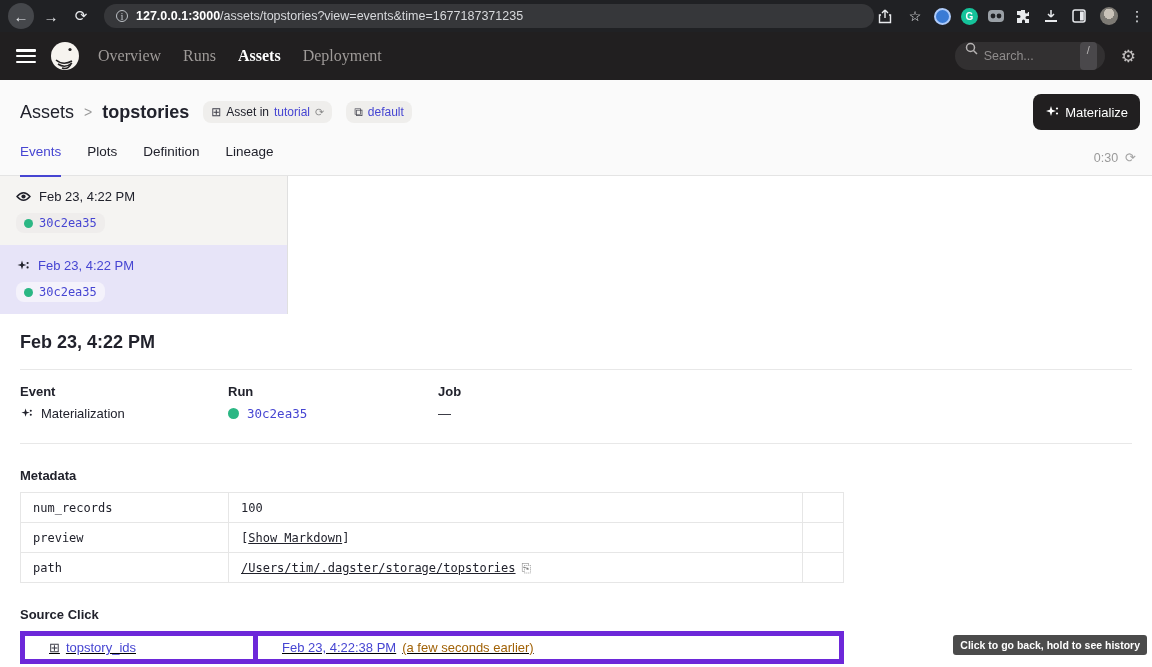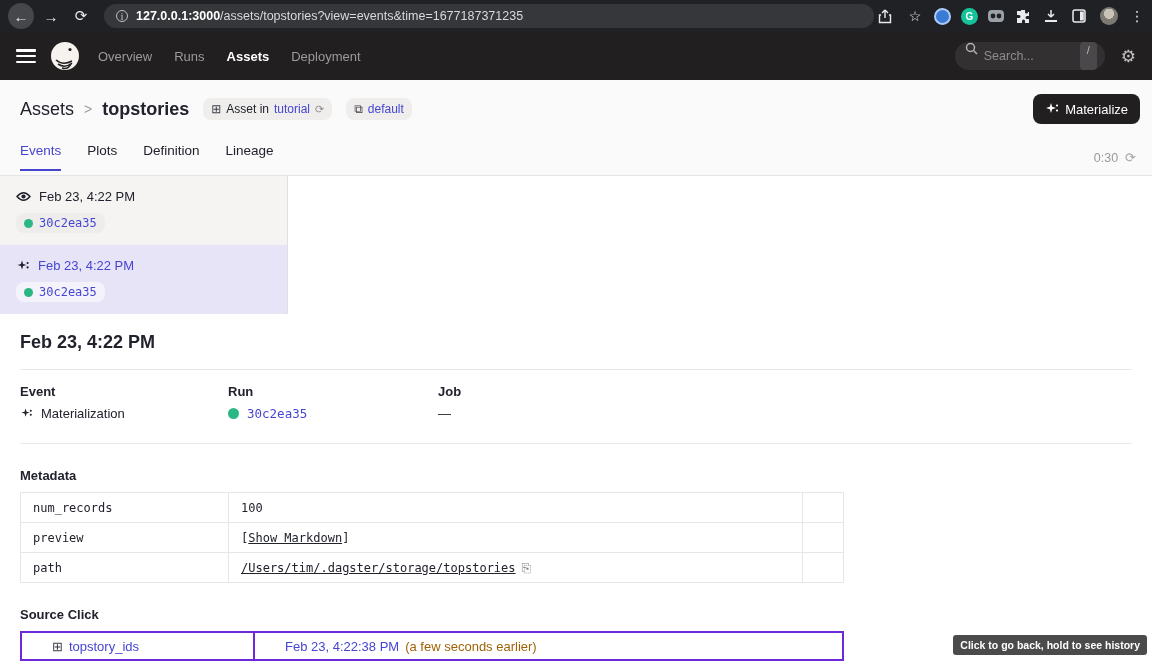--- a/index.html
+++ b/index.html
@@ -19,41 +19,41 @@
   .chrome-ico { color:#e8eaed; font-size:14px; width:18px; text-align:center; }
   .ext-circle { width:17px; height:17px; border-radius:50%; display:flex; align-items:center; justify-content:center; font-size:10px; font-weight:bold; color:#fff; }
   .avatar { width:18px; height:18px; border-radius:50%; background:radial-gradient(circle at 50% 38%, #c9c2b8 0 35%, #7d7a74 36% 100%); }
 
   
   .dg-nav { height:48px; background:#211f20; display:flex; align-items:center; padding:0 16px; }
   .hamburger { width:20px; height:14px; display:flex; flex-direction:column; justify-content:space-between; margin-right:14px; }
   .hamburger span { display:block; height:2.5px; background:#ffffff; border-radius:1px; }
   .dg-logo { width:30px; height:30px; margin-right:18px; flex:0 0 auto; }
   .dg-links { display:flex; gap:22px; align-items:center; }
-  .dg-link { font-size:13px; color:#9e9a98; text-decoration:none; }
+  .dg-link { font-size:16px; color:#9e9a98; text-decoration:none;font-family:Liberation Serif, serif; }
   .dg-link.active { color:#ffffff; font-weight:700; }
   .dg-right { margin-left:auto; display:flex; align-items:center; gap:16px; }
   .search-pill { width:150px; height:28px; background:rgba(255,255,255,0.08); border-radius:14px; display:flex; padding:0 8px 0 10px; gap:6px; }
   .search-pill input { background:transparent; border:none; outline:none; color:#cfcdcd; font-size:12.5px; width:86px; font-family:"Liberation Sans", sans-serif; }
   .search-pill input::placeholder { color:#8f8c8c; }
   .slash-chip { margin-left:auto; background:#4a484b; color:#b9b6b6; font-size:11px; border-radius:4px; padding:2px 7px; }
   .gear { color:#c3c0c0; font-size:17px; }
 
   
   .page-header { height:96px; background:#fafafa; border-bottom:1px solid #e4e4e4; position:relative; }
   .crumb-row { display:flex; align-items:center; padding:14px 12px 0 20px; }
   .crumb-root { font-size:18px; color:#21222c; }
   .crumb-sep { font-size:14px; color:#9a9a9a; margin:0 10px; }
   .crumb-asset { font-size:18px; font-weight:700; color:#21222c; }
   .badge { display:flex; align-items:center; gap:5px; background:#efeeec; border-radius:8px; padding:4px 8px; font-size:12px; color:#21222c; margin-left:14px; }
   .badge .b-ico { font-size:12px; color:#3b3b46; }
   .badge a { color:#4645d2; text-decoration:none; }
   .badge .reload { color:#8a8a8a; font-size:11px; }
-  .mat-btn { margin-left:auto; background:#211f20; color:#ffffff; border:none; border-radius:8px; height:30px; padding:0 12px; font-size:13px; display:flex; align-items:center; gap:6px; font-family:"Liberation Sans", sans-serif; }
-  .tabs-row { display:flex; align-items:flex-end; gap:26px; padding:0 20px; margin-top:14px; height:33px; }
+  .mat-btn { margin-left:auto; background:#211f20; color:#ffffff; border:none; border-radius:8px; height:36px; padding:0 12px; font-size:13px; display:flex; align-items:center; gap:6px; font-family:"Liberation Sans", sans-serif; }
+  .tabs-row { display:flex; gap:26px; padding:0 20px; margin-top:14px; height:33px; }
   .tab { font-size:13.5px; font-weight:500; color:#21222c; padding-bottom:11px; border-bottom:2px solid transparent; }
   .tab.active { color:#4645d2; border-bottom-color:#4645d2; }
   .timer { position:absolute; right:16px; bottom:10px; font-size:12.5px; color:#9a9a9a; display:flex; align-items:center; gap:7px; }
   .timer .reload { font-size:13px; color:#a4a4a4; }
 
   
   .page-body { display:flex; height:491px;flex-direction:column; }
   .sidebar { width:288px; border-right:1px solid #e0e0e0; background:#ffffff; flex:0 0 auto; }
   .ev-item { padding:13px 16px 12px 16px; }
   .ev-item.obs { background:#f5f4f2; }
@@ -76,21 +76,21 @@
 
   .sec-title { font-size:13px; font-weight:700; color:#21222c; margin:24px 0 9px 0; }
   table.meta { border-collapse:collapse; width:824px; }
   table.meta td { border:1px solid #e6e6e6; height:30px; font-size:12px; color:#21222c; padding:0 12px; }
   td.k { width:208px; }
   td.pad { width:41px; }
   .md-link { color:#21222c; text-decoration:underline; }
   .copy-ico { color:#7a7a7a; font-size:12px; margin-left:6px; text-decoration:none; display:inline-block; }
 
   table.src { border-collapse:collapse; width:824px; margin-top:0; }
-  table.src td { border:2px solid #6d28d9; height:28px; font-size:13px; padding:0 30px; }
+  table.src td { border:5px solid #6d28d9; height:28px; font-size:13px; padding:0 24px;text-decoration:underline; }
   td.src-asset { width:233px; }
   .asset-link { color:#4645d2; text-decoration:none; }
   .src-time { color:#4645d2; }
   .src-note { color:#a16207; margin-left:6px; }
   .tbl-ico { color:#3b3b46; font-size:13px; margin-right:6px; }
 
   .tooltip { position:absolute; right:5px; bottom:12px; background:#4b4b4b; color:#ffffff; font-size:10.5px; font-weight:700; padding:4px 7px; border-radius:3px; }
 
   .spark { display:inline-block; position:relative; width:14px; height:14px; flex:0 0 auto; }
   svg { display:block; }

